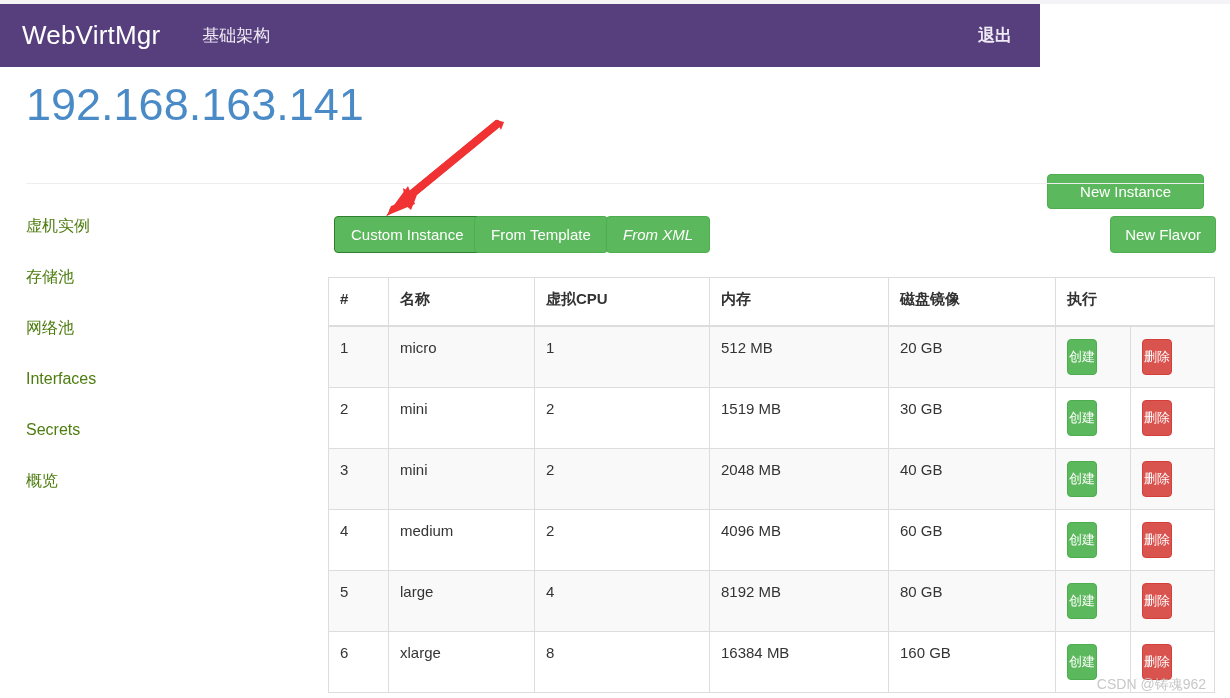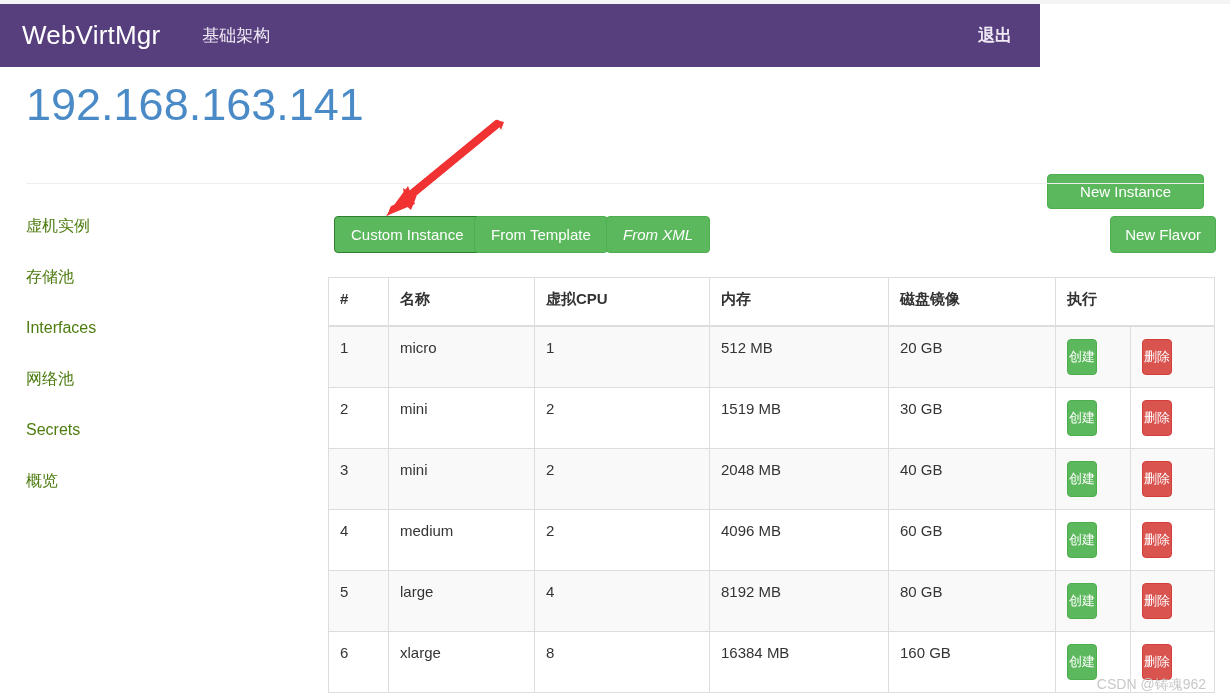--- a/index.html
+++ b/index.html
@@ -244,22 +244,22 @@
 
   <div class="heading-wrap">
     <h1 class="page-title">192.168.163.141</h1>
     <a class="btn btn-success btn-new-instance" href="#">New Instance</a>
     <div class="hr-main"></div>
   </div>
 
   <div class="sidebar">
     <a class="side-item" href="#">虚机实例</a>
     <a class="side-item" href="#">存储池</a>
+    <a class="side-item" href="#">网络池</a>
     <a class="side-item" href="#">Interfaces</a>
-    <a class="side-item" href="#">网络池</a>
     <a class="side-item" href="#">Secrets</a>
     <a class="side-item" href="#">概览</a>
   </div>
 
   <div class="content">
     <div class="btn-group-row">
       <a class="btn btn-success active-state btn-tab btn-tab-1" href="#">Custom Instance</a>
       <a class="btn btn-success btn-tab btn-tab-2" href="#">From Template</a>
       <a class="btn btn-success btn-tab btn-tab-3" href="#">From XML</a>
       <a class="btn btn-success btn-new-flavor" href="#">New Flavor</a>

